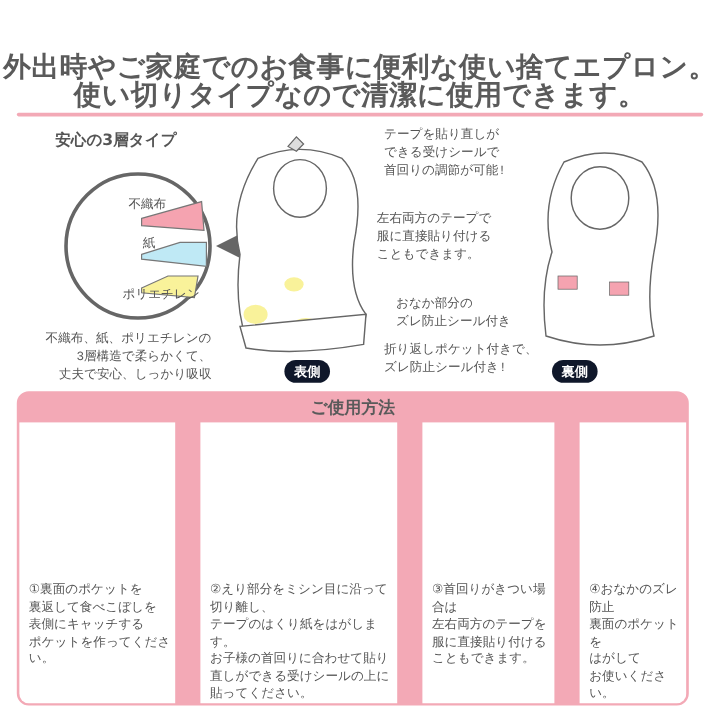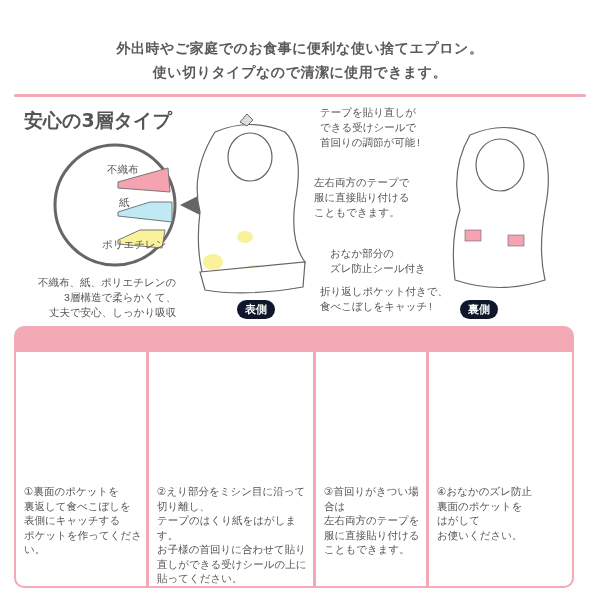--- a/index.html
+++ b/index.html
@@ -1,27 +1,27 @@
 <!DOCTYPE html>
 <html><head>
 <meta charset="utf-8">
 <style>
   html, body { margin:0; padding:0; background:#ffffff; }
   body { width:600px; height:600px; position:relative; overflow:hidden;
          font-family:"DejaVu Sans", sans-serif; color:#555; }
   .abs { position:absolute; }
-  .headline { left:0; width:600px; text-align:center; font-size:14px; font-weight:bold; color:#5a5a5a; letter-spacing:0.5px; }
+  .headline { left:0; width:600px; text-align:center; font-size:23px; font-weight:bold; color:#5a5a5a; letter-spacing:0.5px; }
   .rule { left:14px; top:94px; width:572px; height:3px; background:#f3a9b6; border-radius:2px; }
-  .feature-title { left:24px; top:108px; font-size:19px; font-weight:bold; color:#555; }
+  .feature-title { left:46px; top:108px; font-size:13px; font-weight:bold; color:#555; }
   .callout { font-size:10.5px; line-height:15px; color:#555; white-space:pre-line;font-family:Liberation Mono, monospace; }
   .layer-label { font-size:10.5px; color:#555;margin-left:32px; }
   .side-badge { background:#0f172a; color:#fff; font-size:11px; font-weight:bold; border-radius:10px; padding:2px 8px; }
   .usage { left:14px; top:326px; width:560px; height:262px; border:2px solid #f3a9b6; border-radius:10px; background:#f3a9b6; overflow:hidden; box-sizing:border-box; }
   .usage-title { position:absolute; left:0; top:0; width:100%; height:22px; text-align:center; font-size:14px; font-weight:bold; color:#5a5a5a; line-height:24px; }
-  .steps { position:absolute; left:0; top:24px; width:100%; height:236px; display:flex; gap:3px; }
+  .steps { position:absolute; left:0; top:24px; width:100%; height:236px; display:flex; gap:21px; }
   .step { background:#fff; position:relative; height:100%; }
   .step-text { position:absolute; left:8px; top:132px; font-size:10.5px; line-height:14.5px; color:#555; white-space:pre-line; }
 </style>
 </head>
 <body>
 
 <div class="abs headline" style="top:40px">外出時やご家庭でのお食事に便利な使い捨てエプロン。</div>
 <div class="abs headline" style="top:64px">使い切りタイプなので清潔に使用できます。</div>
 <div class="abs rule"></div>
 
@@ -62,23 +62,24 @@
 
 <div class="abs callout" style="left:320px;top:106px">テープを貼り直しが
 できる受けシールで
 首回りの調節が可能!</div>
 <div class="abs callout" style="left:314px;top:176px">左右両方のテープで
 服に直接貼り付ける
 こともできます。</div>
 <div class="abs callout" style="left:330px;top:247px">おなか部分の
 ズレ防止シール付き</div>
 <div class="abs callout" style="left:320px;top:285px">折り返しポケット付きで、
-食べこぼしをキャッチ!</div>
+ズレ防止シール付き!</div>
 
 <div class="abs usage">
+  <div class="usage-title">ご使用方法</div>
   <div class="steps">
     <div class="step" style="width:130px">
       <div class="step-text"><span>①</span><span>裏面のポケットを
 裏返して食べこぼしを
 表側にキャッチする
 ポケットを作ってください。</span></div>
     </div>
     <div class="step" style="width:164px">
       <div class="step-text"><span>②</span><span>えり部分をミシン目に沿って切り離し、
 テープのはくり紙をはがします。

